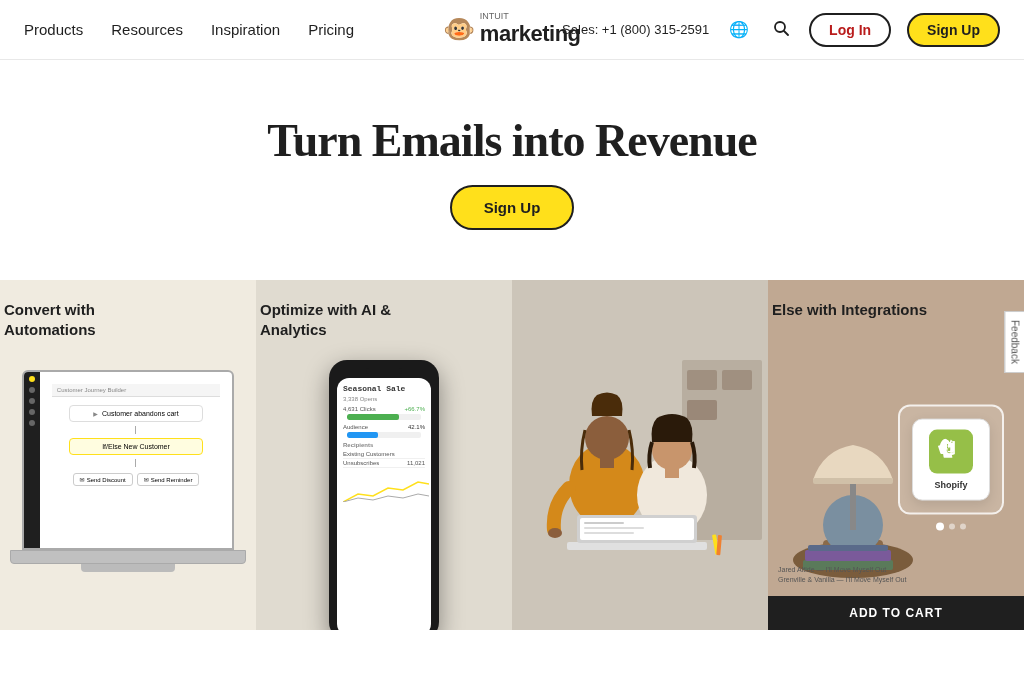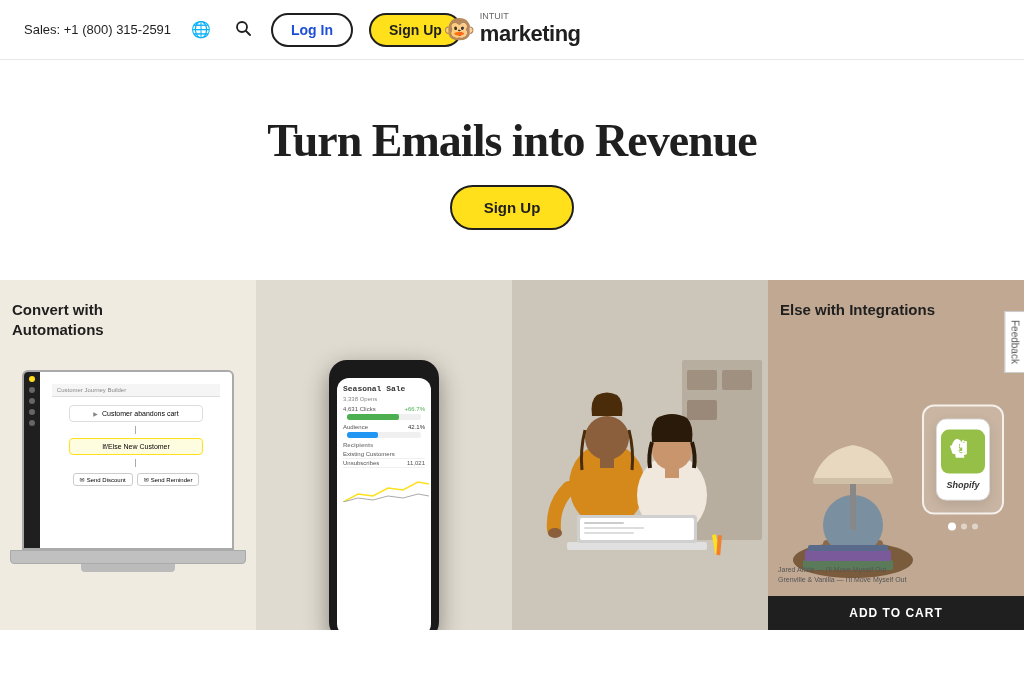--- a/index.html
+++ b/index.html
@@ -21,38 +21,38 @@
     .nav-left a { text-decoration: none; color: #1f1f1f; font-size: 15px; font-weight: 500; }
     .nav-center { position: absolute; left: 50%; transform: translateX(-50%); display: flex; align-items: center; gap: 4px; }
     .nav-center .brand-text { font-size: 22px; font-weight: 700; color: #1f1f1f; letter-spacing: -0.5px; }
     .nav-center .brand-intuit { font-size: 9px; color: #666; display: block; line-height: 1; }
     .chimp-icon { font-size: 26px; }
     .brand-wrap { display: flex; flex-direction: column; }
     .brand-name-row { display: flex; align-items: center; }
     .nav-right { display: flex; align-items: center; gap: 16px; }
     .nav-right .sales { font-size: 13px; color: #1f1f1f; }
     .nav-right .icon-btn { background: none; border: none; cursor: pointer; font-size: 16px; color: #1f1f1f; padding: 4px; }
-    .btn-login { background: transparent; border: 2px solid #1f1f1f; border-radius: 30px; padding: 7px 18px; font-size: 14px; font-weight: 600; cursor: pointer; color: #1d4ed8; }
+    .btn-login { background: transparent; border: 2px solid #1f1f1f; border-radius: 30px; padding: 7px 18px; font-size: 14px; font-weight: 600; cursor: pointer; color: #b91c1c; }
     .btn-signup-nav { background: #ffe01b; border: 2px solid #1f1f1f; border-radius: 30px; padding: 7px 18px; font-size: 14px; font-weight: 600; cursor: pointer; color: #1f1f1f; }
 
     
     .hero {
       text-align: center;
       padding: 54px 12px 50px;
       background: #fff;
     }
     .hero h1 { font-size: 46px; font-weight: 700; color: #1f1f1f; letter-spacing: -1px; margin-bottom: 18px; font-family: Georgia, 'Times New Roman', serif; }
     .hero p { font-size: 16px; color: #444; max-width: 480px; margin: 0 auto 30px; line-height: 1.6; }
     .btn-signup-hero { background: #ffe01b; border: 2px solid #1f1f1f; border-radius: 30px; padding: 12px 32px; font-size: 15px; font-weight: 700; cursor: pointer; color: #1f1f1f; display: inline-block; }
 
     
     .panels { display: grid; grid-template-columns: repeat(4, 1fr); width: 100%; height: 350px; }
 
     .panel { position: relative; overflow: hidden; }
-    .panel-title { font-size: 15px; font-weight: 600; color: #1f1f1f; position: absolute; top: 20px; left: 12px; z-index: 5; line-height: 1.3; max-width: 160px; }
+    .panel-title { font-size: 15px; font-weight: 600; color: #1f1f1f; position: absolute; top: 20px; left: 4px; z-index: 5; line-height: 1.3; max-width: 160px; }
 
     
     .panel-1 { background: #f5f0e8; }
     
     .panel-2 { background: #e8e4dc; }
     
     .panel-3 { background: #d6cfc4; }
     
     .panel-4 { background: #c8b9a8; }
 
@@ -135,27 +135,26 @@
     .phone-bar-fill { height: 100%; border-radius: 2px; }
     .phone-bar-green { background: #4caf50; }
     .phone-bar-blue { background: #2196f3; }
     .phone-pct { font-size: 6px; color: #333; min-width: 22px; text-align: right; }
     .phone-section-label { font-size: 6px; color: #888; margin: 4px 0 2px; font-weight: 600; }
     .phone-data-row { display: flex; justify-content: space-between; font-size: 6px; color: #555; padding: 1px 0; border-bottom: 1px solid #f0f0f0; }
     .integration-card {
       background: #fff;
       border: 1px solid #ddd;
       border-radius: 10px;
-      padding: 10px 4px;
+      padding: 10px 16px;
       display: flex;
       flex-direction: column;
       align-items: center;
       gap: 6px;
       box-shadow: 0 4px 12px rgba(0,0,0,0.1);
-      font-style: italic;
     }
     .shopify-icon {
       width: 44px;
       height: 44px;
       background: #96bf48;
       border-radius: 8px;
       display: flex;
       align-items: center;
       justify-content: center;
       color: white;
@@ -208,20 +207,26 @@
     }
     .sidebar-dot { width: 6px; height: 6px; background: #666; border-radius: 50%; }
     .sidebar-dot.active { background: #ffe01b; }
 
     .laptop-content { margin-left: 16px; height: 100%; padding: 4px; }
   </style>
 </head>
 <body>
 
 <nav class="navbar">
+  <div class="nav-left">
+    <a href="#">Products</a>
+    <a href="#">Resources</a>
+    <a href="#">Inspiration</a>
+    <a href="#">Pricing</a>
+  </div>
 
   <div class="nav-center">
     <span class="chimp-icon">🐵</span>
     <div class="brand-wrap">
       <span class="brand-intuit">INTUIT</span>
       <div class="brand-name-row">
         <span class="brand-text">marketing</span>
       </div>
     </div>
   </div>
@@ -284,20 +289,21 @@
           </div>
         </div>
       </div>
       <div class="laptop-base"></div>
       <div class="laptop-stand"></div>
     </div>
 
   </div>
 
   <div class="panel panel-2" style="background:#e0dbd0;">
+    <span class="panel-title">Optimize with AI &amp; Analytics</span>
 
     <div class="phone-mock">
       <div class="phone-outer">
         <div class="phone-notch"></div>
         <div class="phone-screen">
           <div class="phone-campaign">
             <div style="font-size:8px; font-weight:700; color:#333; margin-bottom:3px;font-family:Liberation Mono, monospace;">Seasonal Sale</div>
             <div style="font-size:6px; color:#888; margin-bottom:4px;">3,338 Opens</div>
 
             <div class="phone-stat-row">

